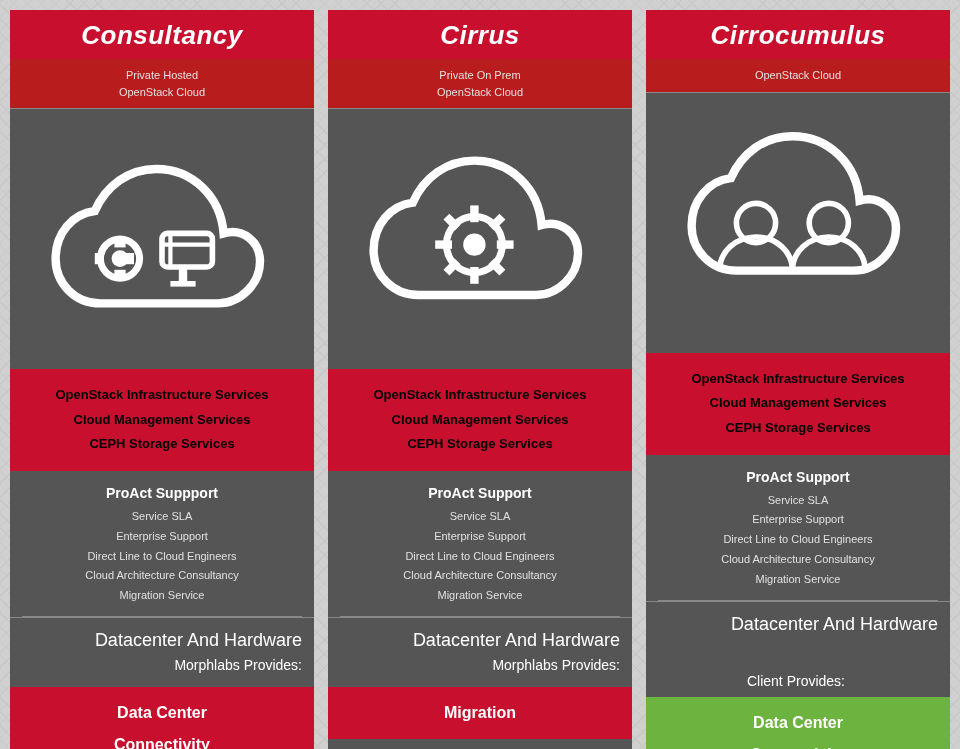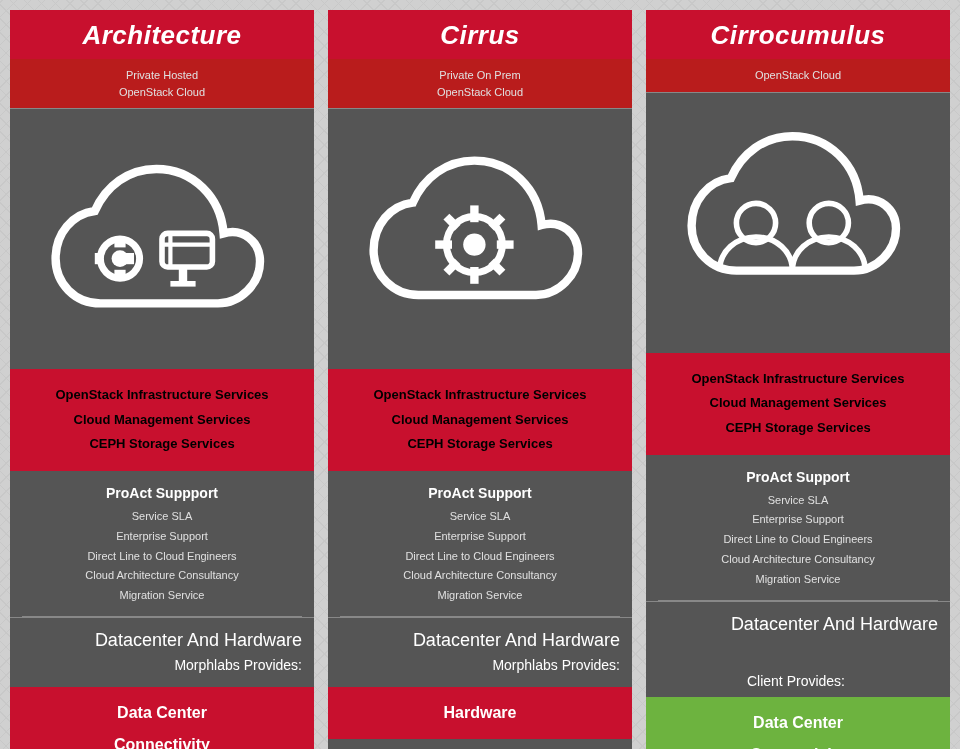--- a/index.html
+++ b/index.html
@@ -143,21 +143,21 @@
       border-top: 1px solid #888;
       margin: 0 12px;
     }
   </style>
 </head>
 <body>
 
 <div class="container">
 <div class="card">
       <div class="card-header">
-        <div class="card-title">Architecture</div>
+        <div class="card-title">Consultancy</div>
       </div>
       <div class="subtitle-area">
         <div class="subtitle-text">Private Hosted</div>
         <div class="subtitle-text">OpenStack Cloud</div>
       </div>
       <div class="icon-area">
         <svg viewBox="0 0 100 80" fill="white" xmlns="http://www.w3.org/2000/svg">
       <path d="M72,38 C71,25 61,15 48,15 C38,15 30,21 26,30 C18,31 12,38 12,47 C12,56 19,63 28,63 L70,63 C78,63 85,56 85,48 C85,41 79,36 72,38 Z" fill="none" stroke="white" stroke-width="3"></path>
       <circle cx="35" cy="47" r="7" fill="none" stroke="white" stroke-width="2.5"></circle>
       <rect x="33" y="40" width="4" height="3" fill="white"></rect>
@@ -230,21 +230,21 @@
         <div class="proact-item">Direct Line to Cloud Engineers</div>
         <div class="proact-item">Cloud Architecture Consultancy</div>
         <div class="proact-item">Migration Service</div>
       </div>
       <hr class="divider">
       <div class="datacenter-block">
         <div class="datacenter-title">Datacenter And Hardware</div>
         <div class="provides-label">Morphlabs Provides:</div>
       </div>
       <div class="red-items-block">
-        <div class="red-item-text">Hardware</div>
+        <div class="red-item-text">Migration</div>
       </div>
       <div class="client-provides-label">Client Provides:</div>
     </div>
     <div class="card">
       <div class="card-header">
         <div class="card-title">Cirrocumulus</div>
       </div>
       <div class="subtitle-area">
         <div class="subtitle-text">OpenStack Cloud</div>
       </div>

